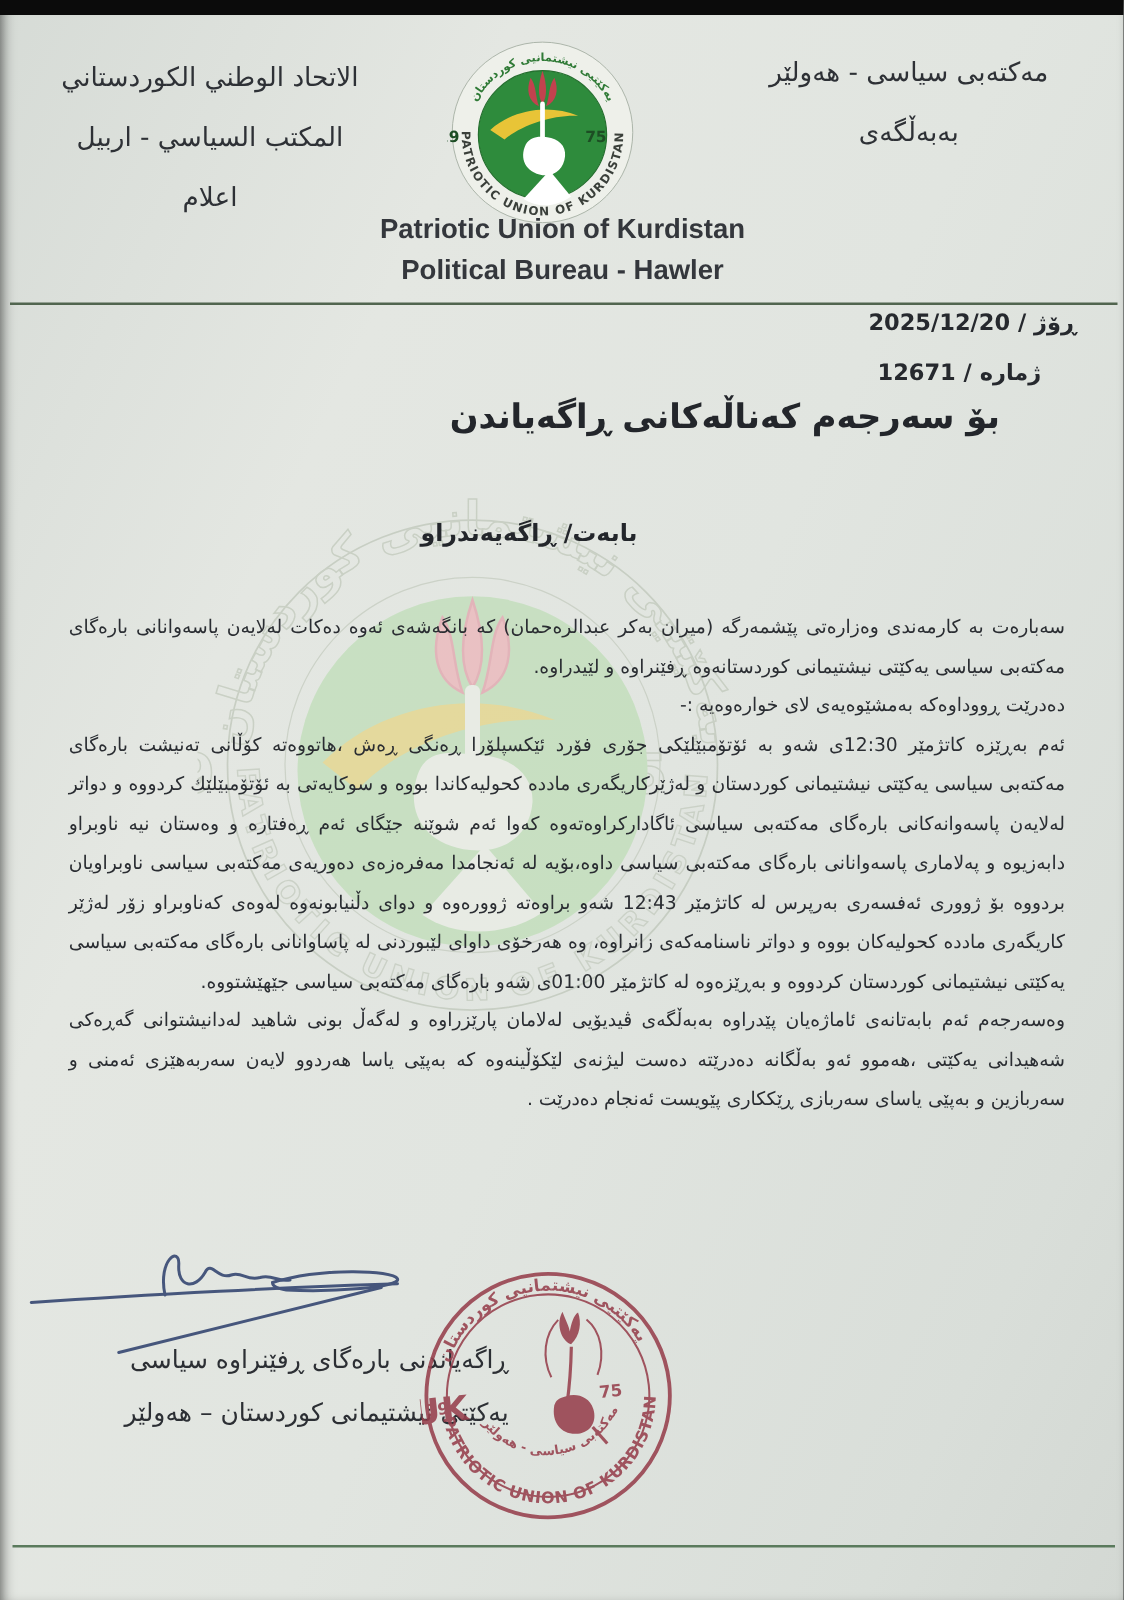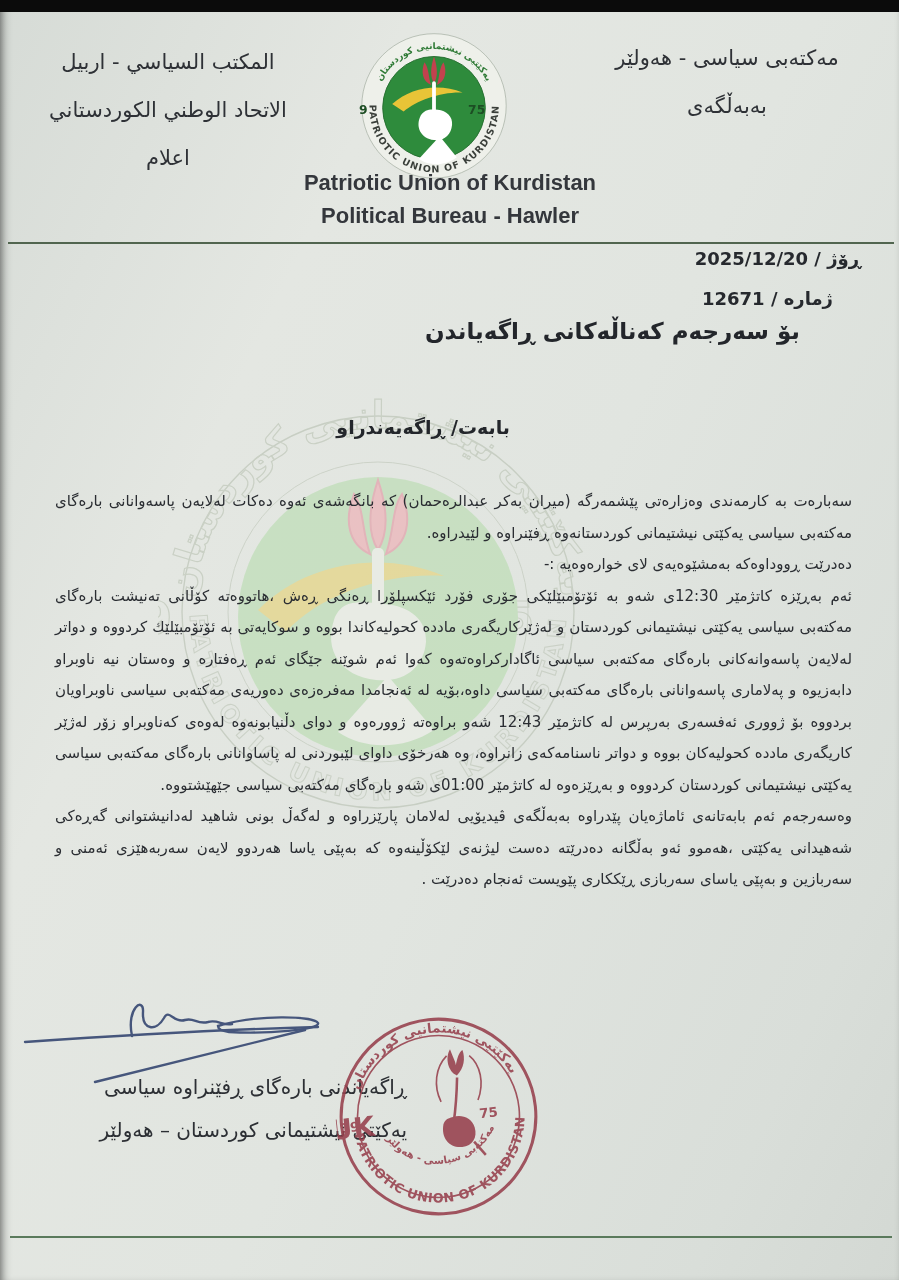--- a/index.html
+++ b/index.html
@@ -39,21 +39,21 @@
   .rule{position:absolute;height:2px;background:var(--rule);}
   .rule-top{top:242px;left:8px;width:886px;}
   .rule-bottom{top:1236px;left:10px;width:882px;background:#5a7a5c;}
 
   
   .meta-line{position:absolute;direction:rtl;font-size:18px;font-weight:bold;color:#26292e;white-space:nowrap;}
   .meta-date{top:248px;right:38px;text-align:right;}
   .meta-no{top:288px;right:66px;}
 
   
-  .heading{position:absolute;top:318px;right:99px;font-size:23px;font-weight:bold;color:#23262b;white-space:nowrap;}
+  .heading{position:absolute;top:318px;right:99px;font-size:27px;font-weight:bold;color:#23262b;white-space:nowrap;}
   .subject{position:absolute;top:416px;right:389px;font-size:19px;font-weight:bold;color:#23262b;white-space:nowrap;}
 
   
   .body-flow{
     position:absolute;top:486px;right:47px;left:55px;
     direction:rtl;font-size:15px;line-height:31.5px;color:var(--ink);
     text-align:justify;text-align-last:right;
   }
   .body-flow p{margin:0;}
   .p1{margin-bottom:22px;}
@@ -100,22 +100,22 @@
     <path d="M 176,228 C 166,258 182,284 218,288 C 248,291 266,274 268,250 C 269,228 252,214 226,212 C 202,210 184,206 176,228 Z" style="fill:#ecefe7"></path>
     <path d="M 230,284 L 276,338 C 246,358 206,358 180,340 Z" style="fill:#ecefe7"></path>
   </svg>
 
   <div class="hdr-col hdr-right">
     <div>مەکتەبی سیاسی - هەولێر</div>
     <div>بەبەڵگەی</div>
   </div>
 
   <div class="hdr-col hdr-left">
+    <div>الاتحاد الوطني الكوردستاني</div>
     <div>المكتب السياسي - اربيل</div>
-    <div>الاتحاد الوطني الكوردستاني</div>
     <div>اعلام</div>
   </div>
 
   <svg class="emblem" viewBox="0 0 160 160" aria-hidden="true">
     <circle cx="80" cy="82" r="76" style="fill:#eef0ea;stroke:#a9b2a6;stroke-width:.8"></circle>
     <defs>
       <path id="embTop" d="M 18,84 A 62,62 0 0 1 142,84"></path>
       <path id="embBot" d="M 12,84 A 68,68 0 0 0 148,84"></path>
     </defs>
     <text style="font-size:9.5px;fill:#2f7a36;font-weight:bold">

